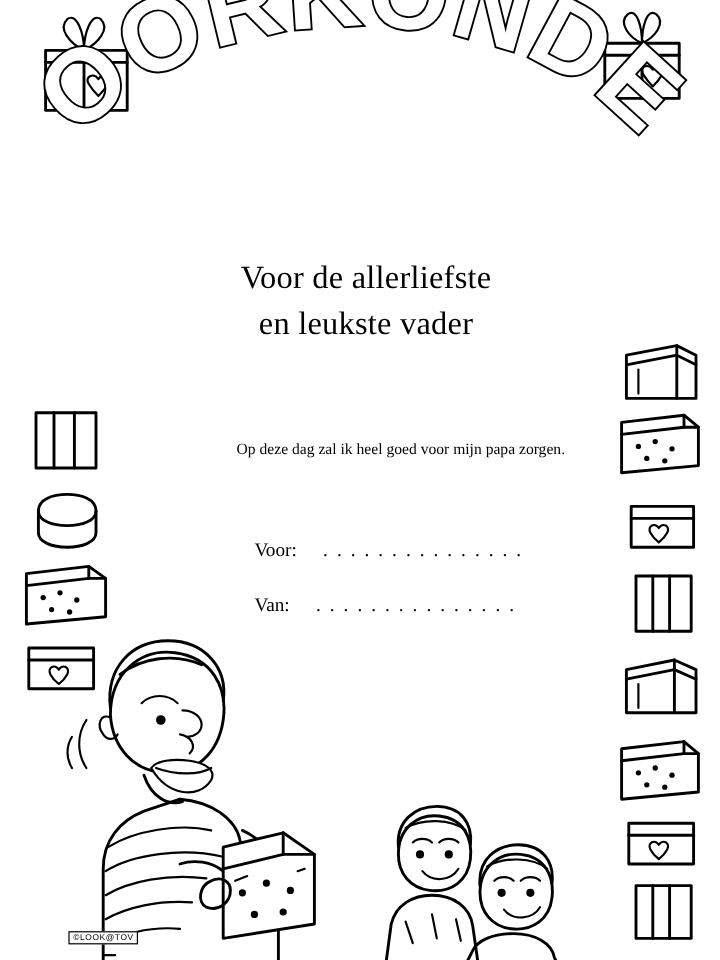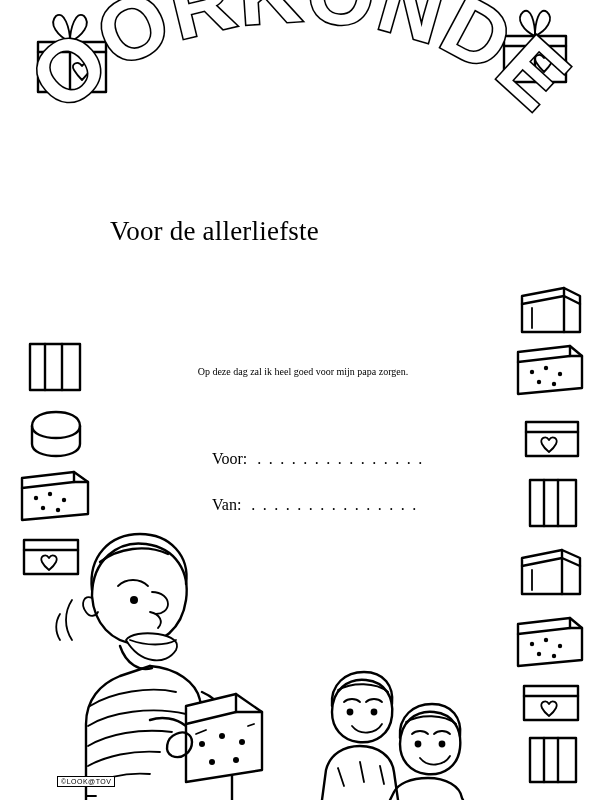--- a/index.html
+++ b/index.html
@@ -38,50 +38,53 @@
     stroke: #000000;
     stroke-width: 3.2px;
     paint-order: stroke fill;
   }
   
   #headline {
     position: absolute;
     left: 110px;
     top: 212px;
     width: 390px;
+    text-align: center;
     font-family: "Liberation Serif", serif;
     font-size: 27px;
     line-height: 1.42;
     font-weight: normal;
     letter-spacing: 0.2px;
   }
   #headline div { white-space: nowrap; }
   
   #subline {
     position: absolute;
     left: 78px;
     top: 366px;
     width: 450px;
     text-align: center;
     font-family: "Liberation Serif", serif;
-    font-size: 10px;
+    font-size: 13px;
+    padding-left: 31px;
   }
   
   #fields {
     position: absolute;
     left: 212px;
     top: 450px;
     width: 330px;
     font-family: "Liberation Serif", serif;
     font-size: 16px;
   }
   .field-row {
     display: flex;
     align-items: baseline;
     margin-bottom: 28px;
+    gap: 12px;
   }
   .field-label {
     white-space: nowrap;
     margin-right: 10px;
   }
   .field-dots {
     letter-spacing: 7.5px;
     font-size: 16px;
     line-height: 1;
   }
@@ -309,20 +312,21 @@
         <path id="archPath" d="M 22,196 C 60,74 180,22 300,22 C 420,22 540,74 578,196"></path>
       </defs>
       <text class="arch-text">
         <textPath href="#archPath" startOffset="50%" text-anchor="middle">OORKONDE</textPath>
       </text>
     </svg>
   </div>
 
   <div id="headline">
     <div>Voor de allerliefste</div>
+    <div>en leukste vader</div>
   </div>
 
   <div id="subline">Op deze dag zal ik heel goed voor mijn papa zorgen.</div>
 
   <div id="fields">
     <div class="field-row">
       <span class="field-label">Voor:</span>
       <span class="field-dots">...............</span>
     </div>
     <div class="field-row">

